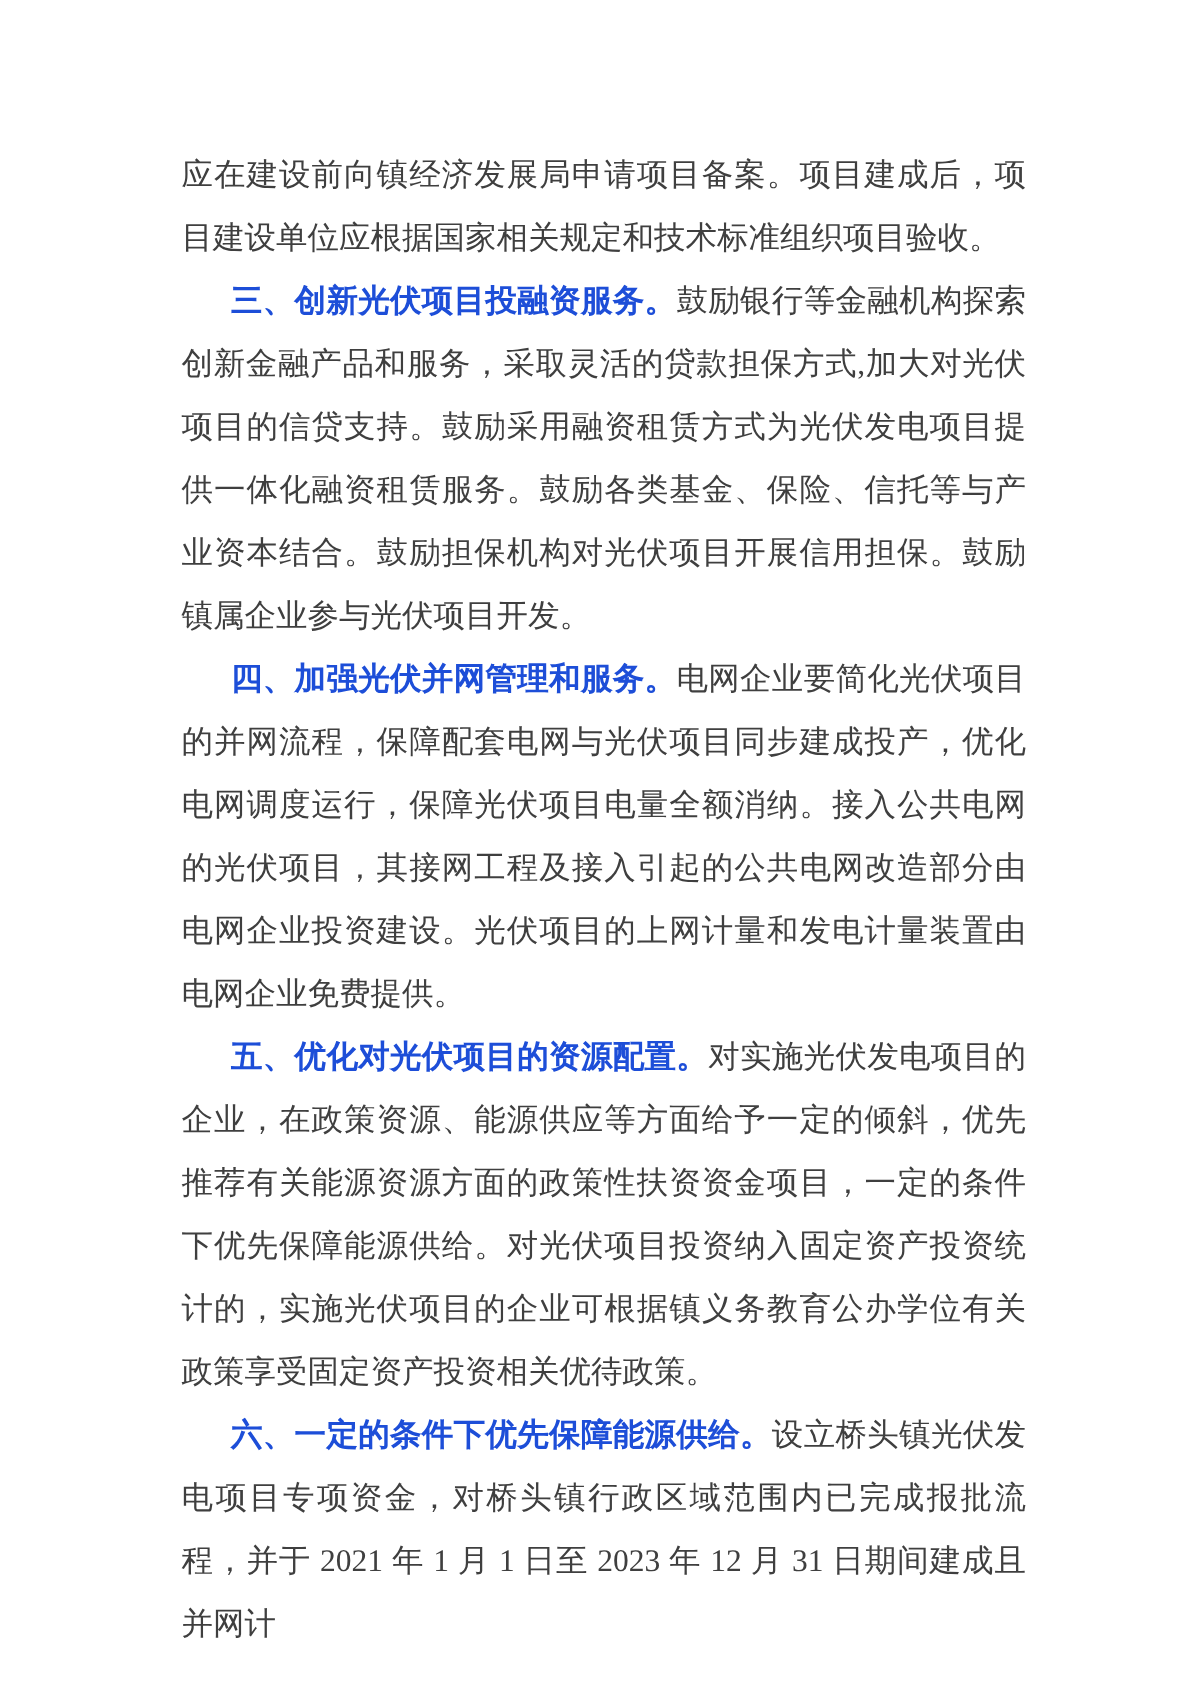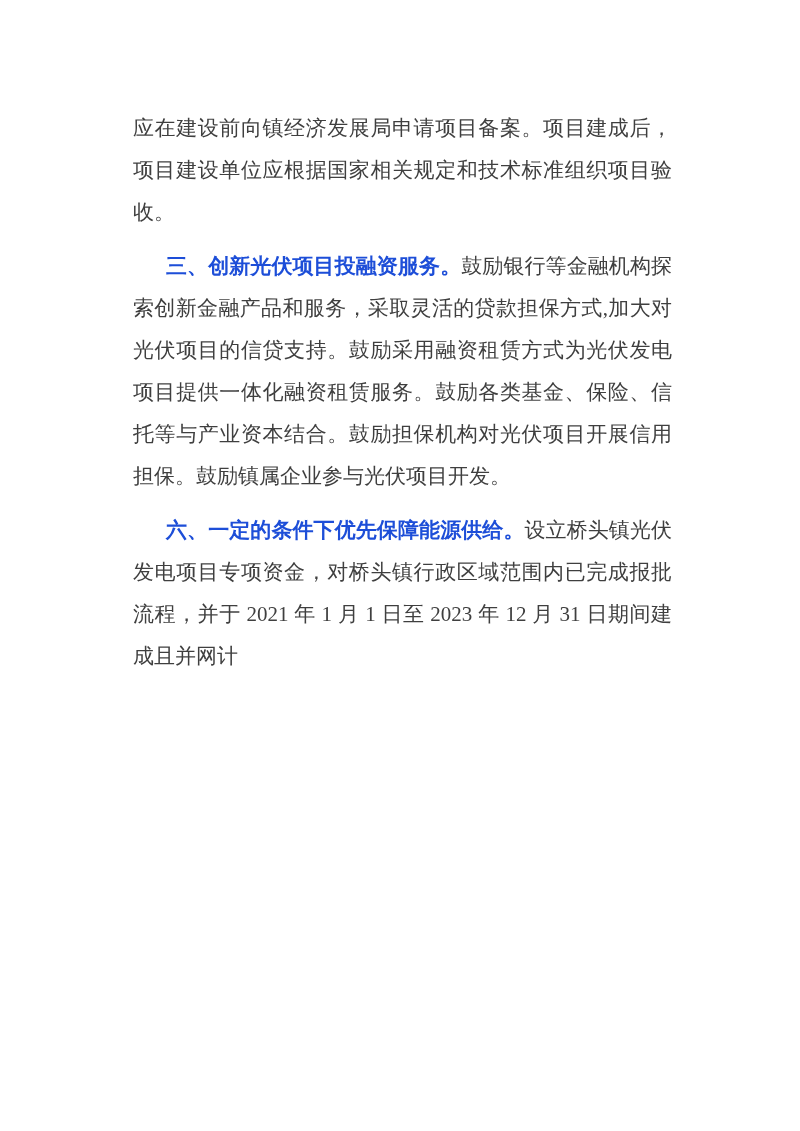--- a/index.html
+++ b/index.html
@@ -21,21 +21,21 @@
     height: 100%;
     padding: 95px 116px 0 121px;
     font-family: "Liberation Serif", "DejaVu Serif", serif;
     font-size: 21px;
     line-height: 42px;
     color: #3f3f3f;
     text-align: justify;
     text-justify: inter-ideograph;
   }
   .para {
-    margin: 12px;
+    margin: 0;
     padding: 0;
     text-indent: 33px;
     word-break: break-all;
   }
   .para.continuation {
     text-indent: 0;
   }
   .head {
     font-weight: 700;
     color: #1d4ed8;
@@ -44,18 +44,20 @@
 </head>
 <body style="background: rgb(255, 255, 255);">
 
 <div class="page">
   <div class="doc" style="color: rgb(63, 63, 63);">
 
     <p class="para continuation"><span class="head"></span><span>应在建设前向镇经济发展局申请项目备案。项目建成后，项目建设单位应根据国家相关规定和技术标准组织项目验收。</span></p>
 
     <p class="para"><span class="head">三、创新光伏项目投融资服务。</span><span>鼓励银行等金融机构探索创新金融产品和服务，采取灵活的贷款担保方式,加大对光伏项目的信贷支持。鼓励采用融资租赁方式为光伏发电项目提供一体化融资租赁服务。鼓励各类基金、保险、信托等与产业资本结合。鼓励担保机构对光伏项目开展信用担保。鼓励镇属企业参与光伏项目开发。</span></p>
 
+    <p class="para"><span class="head">四、加强光伏并网管理和服务。</span><span>电网企业要简化光伏项目的并网流程，保障配套电网与光伏项目同步建成投产，优化电网调度运行，保障光伏项目电量全额消纳。接入公共电网的光伏项目，其接网工程及接入引起的公共电网改造部分由电网企业投资建设。光伏项目的上网计量和发电计量装置由电网企业免费提供。</span></p>
 
+    <p class="para"><span class="head">五、优化对光伏项目的资源配置。</span><span>对实施光伏发电项目的企业，在政策资源、能源供应等方面给予一定的倾斜，优先推荐有关能源资源方面的政策性扶资资金项目，一定的条件下优先保障能源供给。对光伏项目投资纳入固定资产投资统计的，实施光伏项目的企业可根据镇义务教育公办学位有关政策享受固定资产投资相关优待政策。</span></p>
 
     <p class="para"><span class="head">六、一定的条件下优先保障能源供给。</span><span>设立桥头镇光伏发电项目专项资金，对桥头镇行政区域范围内已完成报批流程，并于 2021 年 1 月 1 日至 2023 年 12 月 31 日期间建成且并网计</span></p>
 
   </div>
 </div>
 
 </body></html>

